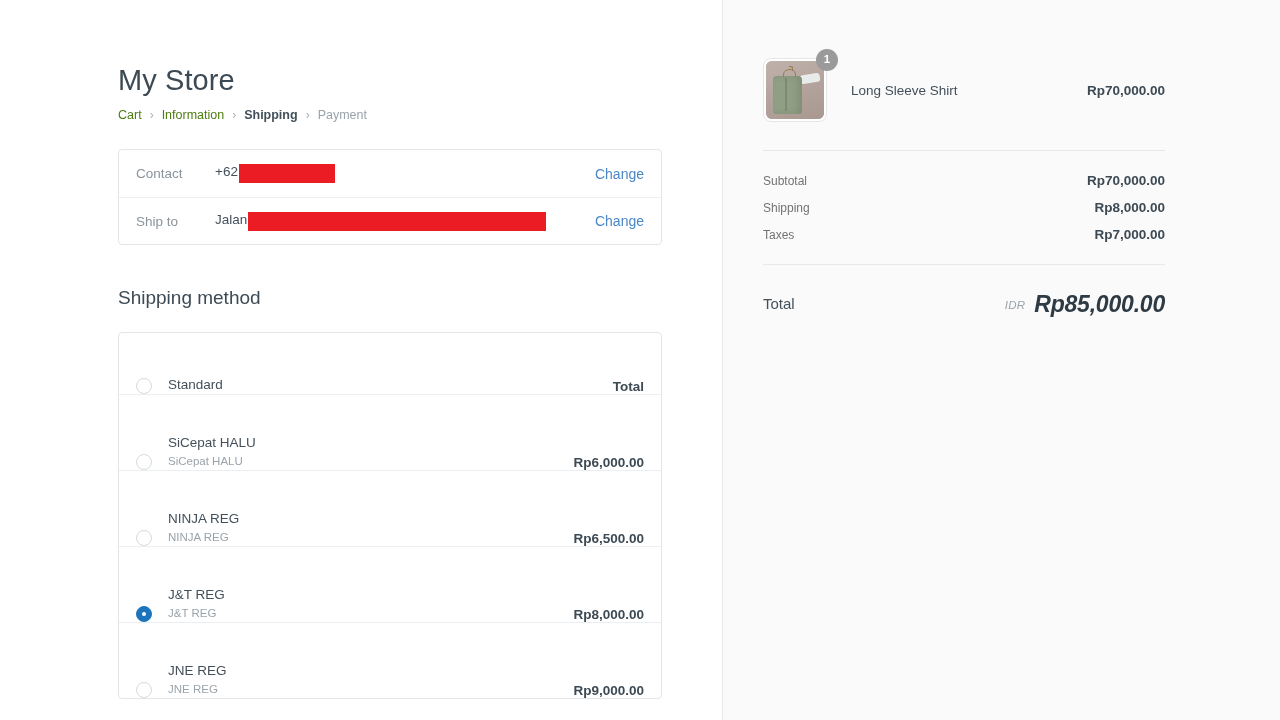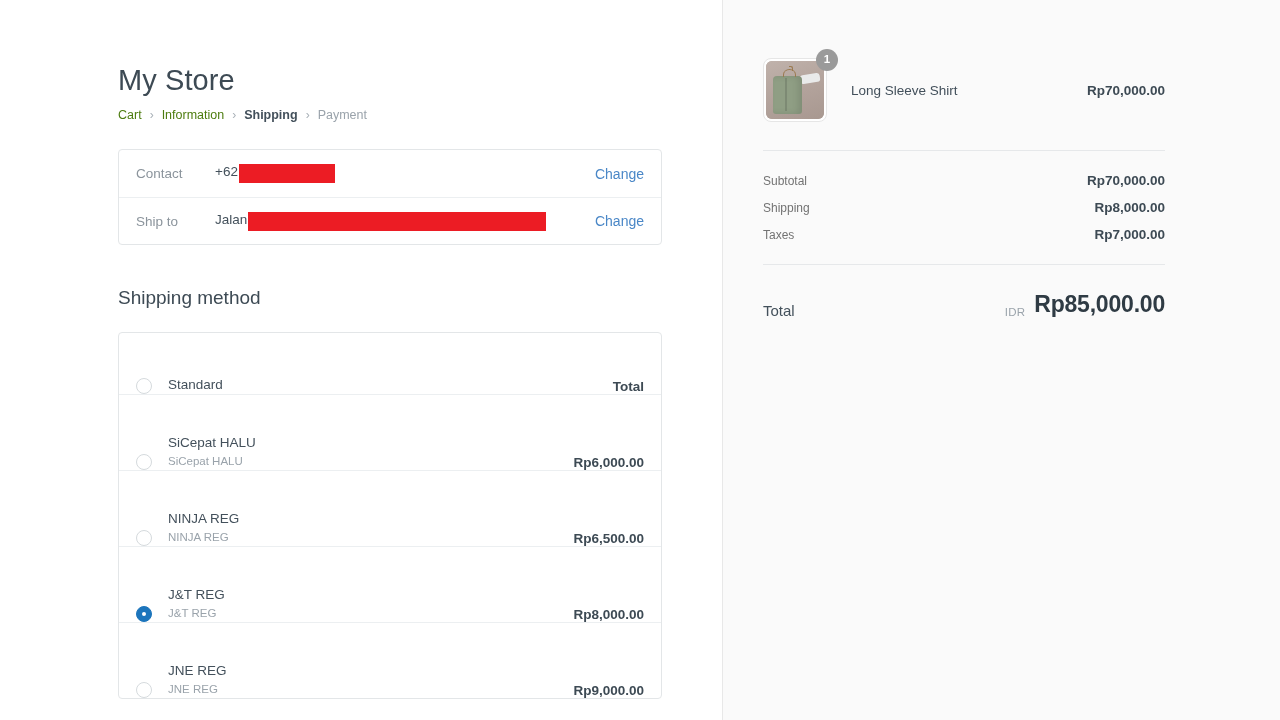--- a/index.html
+++ b/index.html
@@ -365,22 +365,23 @@
     display: flex;
     align-items: baseline;
     justify-content: space-between;
   }
   .grand-label {
     font-size: 15px;
     color: #43505b;
   }
   .grand-amount-wrap {
     display: flex;
-    align-items: flex-end;
-    white-space: nowrap;
+    align-items: center;
+    white-space: nowrap;
+    font-style: italic;
   }
   .grand-currency {
     font-size: 11.5px;
     color: #9aa3ab;
     margin-right: 9px;
     letter-spacing: 0.2px;
   }
   .grand-amount {
     font-size: 23px;
     font-weight: bold;

